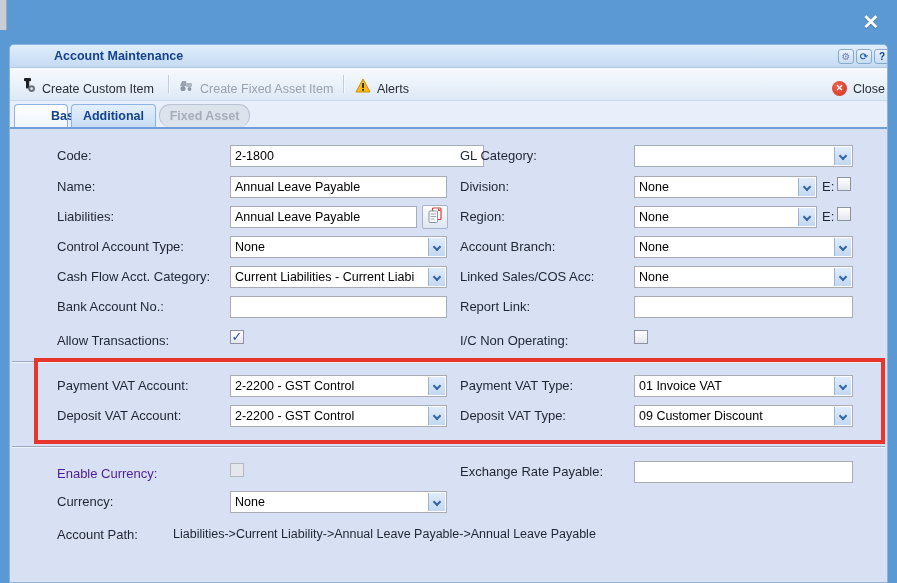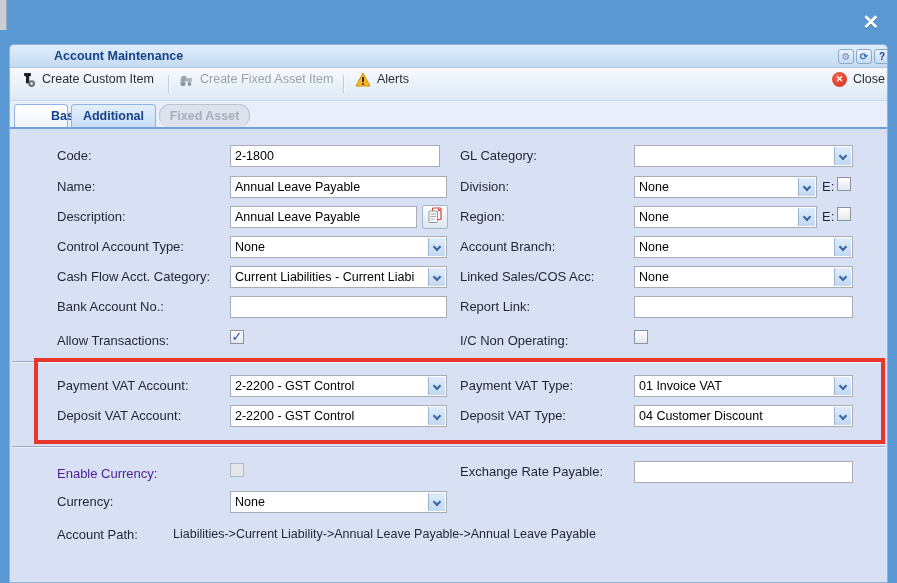--- a/index.html
+++ b/index.html
@@ -22,21 +22,21 @@
   .tool-btn { top:4px; width:16px; height:15px; border:1px solid #88a8cc; border-radius:3px;
               background:linear-gradient(#eaf3fc,#c7dcf2); text-align:center; line-height:13px;
               font-size:10px; cursor:pointer; }
   .tool-gear { left:828px; color:#7584b5; font-family:"DejaVu Sans", sans-serif; }
   .tool-refresh { left:846px; color:#2e64ad; font-weight:bold; font-family:"DejaVu Sans", sans-serif; }
   .tool-help { left:864px; color:#15428b; font-weight:bold; }
 
   
   .dlg-toolbar { left:0; top:23px; width:877px; height:33px;
                  background:linear-gradient(#f7fafd,#dde9f6); border-bottom:1px solid #c9d8ea; }
-  .tb-item { position:absolute; top:4px; height:24px; display:flex; align-items:flex-start; gap:6px;
+  .tb-item { position:absolute; top:4px; height:24px; display:flex; align-items:flex-end; gap:6px;
              font-size:12.5px; color:#2a2e36; cursor:pointer; white-space:nowrap; }
   .tb-item.disabled { color:#9aa2ad; cursor:default; }
   .tb-sep { position:absolute; top:7px; width:1px; height:18px; background:#c3cedd; box-shadow:1px 0 0 #f4f8fd; }
   .close-badge { width:15px; height:15px; border-radius:50%; background:radial-gradient(circle at 35% 30%,#f0604e,#d03321);
                  color:#fff; font-size:9px; font-weight:bold; text-align:center; line-height:15px; }
 
   
   .tabstrip { left:0; top:56px; width:877px; height:28px; background:#e8eefa; border-bottom:2px solid #6f9ed8; }
   .tab { position:absolute; top:3px; height:23px; border:1px solid #8db2e3; border-bottom:none;
          border-radius:4px 4px 0 0; font-size:12.5px; font-weight:bold; text-align:center;
@@ -130,26 +130,26 @@
       </div>
     </div>
 
     <div class="abs tabstrip">
       <div class="tab active" style="left:4px; width:54px">Basic</div>
       <div class="tab inactive" style="left:61px; width:85px">Additional</div>
       <div class="tab disabled" style="left:149px; width:91px">Fixed Asset</div>
     </div>
 
     <span class="lbl" style="left:47px; top:103px">Code:</span>
-    <input class="txt" style="left: 220px; top: 100px; width: 210px;" value="2-1800">
+    <input class="txt" style="left: 220px; top: 100px; width: 254px;" value="2-1800">
 
     <span class="lbl" style="left:47px; top:134px">Name:</span>
     <input class="txt" style="left: 220px; top: 131px; width: 217px;" value="Annual Leave Payable">
 
-    <span class="lbl" style="left:47px; top:164px">Description:</span>
+    <span class="lbl" style="left:47px; top:164px">Liabilities:</span>
     <input class="txt" style="left: 220px; top: 161px; width: 187px;" value="Annual Leave Payable">
     <span class="icon-btn" style="left:412px; top:160px">
       <span>
         <svg width="16" height="17" viewBox="0 0 16 17">
             <rect x="5.5" y="1" width="8.5" height="11.5" rx="1" fill="#ffffff" stroke="#d04038" stroke-width="1.2"></rect>
             <path d="M11 1 L14 4 L11 4 Z" fill="#d04038"></path>
             <rect x="2" y="4" width="8.5" height="11.5" rx="1" fill="#ffffff" stroke="#8a93a3"></rect>
             <line x1="3.5" y1="7" x2="9" y2="7" stroke="#9aa2ae"></line>
             <line x1="3.5" y1="9.5" x2="9" y2="9.5" stroke="#9aa2ae"></line>
             <line x1="3.5" y1="12" x2="7.5" y2="12" stroke="#9aa2ae"></line>
@@ -251,21 +251,21 @@
 
     <span class="lbl" style="left:47px; top:363px">Deposit VAT Account:</span>
     <div class="dd" style="left:220px; top:360px; width:217px">
       <span class="dd-text">2-2200 - GST Control</span>
       <span class="dd-btn">
           <i class="chev"></i>
         </span>
     </div>
     <span class="lbl" style="left:450px; top:363px">Deposit VAT Type:</span>
     <div class="dd" style="left:624px; top:360px; width:219px">
-      <span class="dd-text">04 Customer Discount</span>
+      <span class="dd-text">09 Customer Discount</span>
       <span class="dd-btn">
           <i class="chev"></i>
         </span>
     </div>
 
     <div class="highlight-box"></div>
 
     <span class="lbl disabled" style="left:47px; top:421px">Enable Currency:</span>
     <div class="cb disabled" style="left:220px; top:418px"></div>
 

